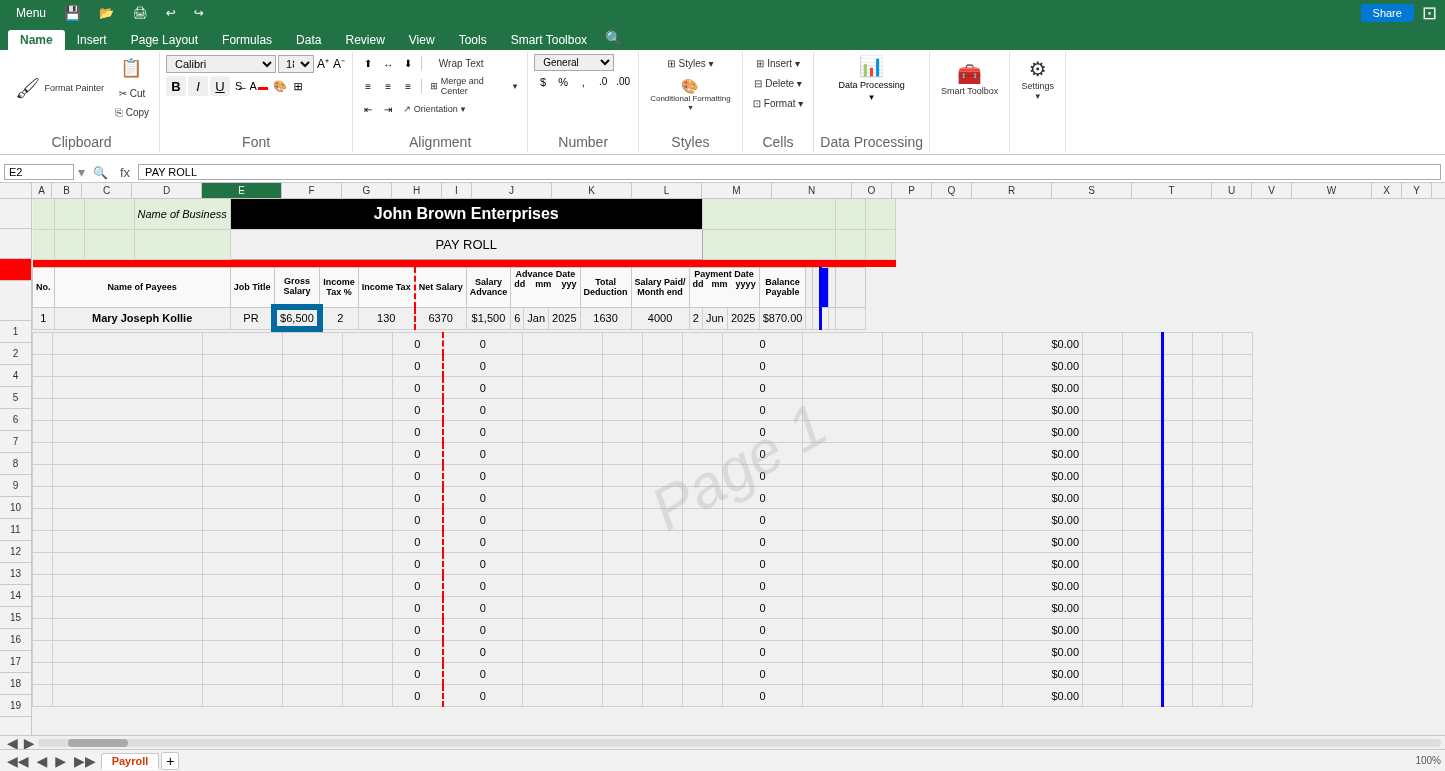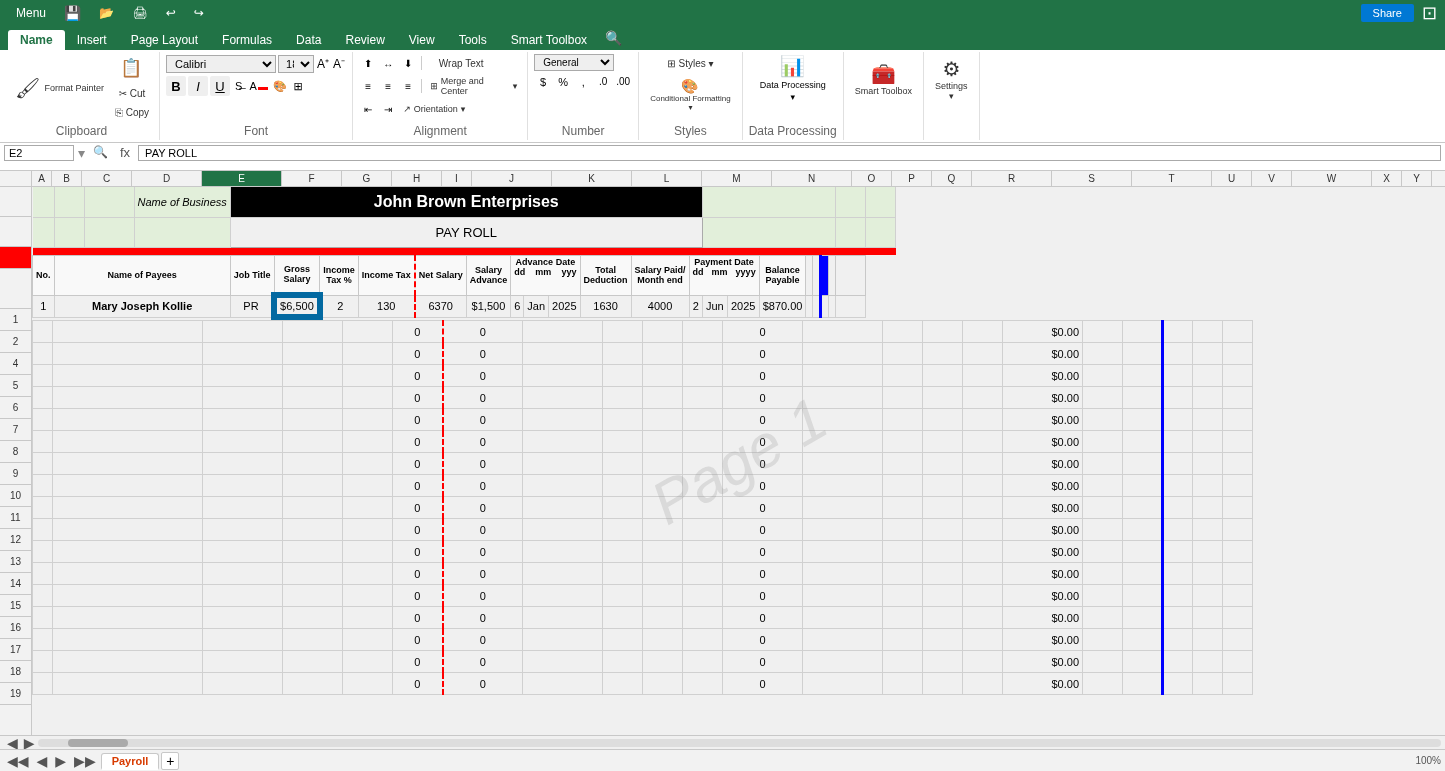--- a/index.html
+++ b/index.html
@@ -2,36 +2,36 @@
 <html><head>
   <meta charset="utf-8">
   <style>
     * { box-sizing: border-box; margin: 0; padding: 0; }
     body { font-family: 'Segoe UI', Arial, sans-serif; font-size: 12px; background: #f0f0f0; overflow: hidden; }
     .menu-item { color: white; font-size: 12px; padding: 2px 8px; cursor: pointer; border-radius: 2px; }
     .ribbon-tab { color: white; font-size: 12px; padding: 3px 12px; cursor: pointer; }
 
     #ribbon-content { background: white; border-bottom: 1px solid #c8c8c8; display: flex; align-items: stretch; padding: 2px 4px; min-height: 66px; }
     .ribbon-group { display: flex; flex-direction: column; align-items: center; justify-content: space-between; border-right: 1px solid #e0e0e0; padding: 2px 6px; min-width: fit-content; }
-    .ribbon-group-label { font-size: 12px; color: #666; margin-top: 2px; text-align: center; }
+    .ribbon-group-label { font-size: 14px; color: #666; margin-top: 12px; text-align: center; }
     .ribbon-group-content { display: flex; align-items: center; gap: 2px; flex: 1; }
     .ribbon-btn { display: flex; flex-direction: column; align-items: center; justify-content: center; padding: 2px 4px; cursor: pointer; border-radius: 2px; min-width: 32px; font-size: 10px; color: #333; border: 1px solid transparent; }
     .ribbon-btn-large { flex-direction: column; min-height: 50px; justify-content: center; }
     .ribbon-btn-small { flex-direction: row; gap: 3px; min-height: 18px; padding: 1px 3px; font-size: 10px; }
 
     
     .font-selector { border: 1px solid #aaa; padding: 1px 4px; font-size: 11px; width: 110px; cursor: pointer; }
     .font-size-selector { border: 1px solid #aaa; padding: 1px 3px; font-size: 11px; width: 36px; cursor: pointer; }
     .font-row { display: flex; align-items: center; gap: 2px; }
     .bold-btn { font-weight: bold; font-size: 13px; width: 20px; height: 20px; border: 1px solid transparent; cursor: pointer; text-align: center; border-radius: 2px; }
     .italic-btn { font-style: italic; font-size: 13px; width: 20px; height: 20px; border: 1px solid transparent; cursor: pointer; text-align: center; border-radius: 2px; }
     .underline-btn { text-decoration: underline; font-size: 13px; width: 20px; height: 20px; border: 1px solid transparent; cursor: pointer; text-align: center; border-radius: 2px; }
 
     
-    #formula-bar { display: flex; align-items: flex-start; background: white; border-bottom: 1px solid #c8c8c8; padding: 2px 4px; height: 28px; gap: 4px; }
+    #formula-bar { display: flex; align-items: flex-end; background: white; border-bottom: 1px solid #c8c8c8; padding: 2px 4px; height: 28px; gap: 4px; }
     #cell-ref { border: 1px solid #aaa; padding: 1px 4px; width: 60px; font-size: 11px; }
     #formula-input { border: 1px solid #aaa; flex: 1; padding: 1px 4px; font-size: 11px; }
     .col-header { border-right: 1px solid #c8c8c8; text-align: center; font-size: 10px; color: #333; padding: 2px 0; background: #f2f2f2; cursor: pointer; }
     .col-header.selected { background: #217346; color: white; }
     .row-number { height: 22px; min-height: 22px; border-bottom: 1px solid #c8c8c8; text-align: center; font-size: 10px; color: #333; display: flex; align-items: center; justify-content: center; cursor: pointer; }
     table { border-collapse: collapse; table-layout: fixed; }
     td { border-right: 1px solid #d0d0d0; border-bottom: 1px solid #d0d0d0; height: 22px; font-size: 11px; padding: 1px 3px; white-space: nowrap; overflow: hidden; vertical-align: middle; }
 
     
     #sheet-tabs { display: flex; align-items: center; background: #f2f2f2; border-top: 1px solid #c8c8c8; height: 22px; padding: 0 4px; gap: 2px; }
@@ -178,20 +178,28 @@
         <div class="ribbon-btn ribbon-btn-small" style="font-size:10px;">⊞ Styles ▾</div>
         <div class="ribbon-btn ribbon-btn-large" style="flex-direction:column; min-height:40px;">
           <div style="font-size:14px;">🎨</div>
           <div style="font-size:8px; text-align:center;">Conditional Formatting</div>
           <span style="font-size:8px;">▾</span>
         </div>
       </div>
       <div class="ribbon-group-label">Styles</div>
     </div>
 
+    <div class="ribbon-group">
+      <div style="display:flex; flex-direction:column; gap:2px;">
+        <div class="ribbon-btn ribbon-btn-small">⊞ Insert ▾</div>
+        <div class="ribbon-btn ribbon-btn-small">⊟ Delete ▾</div>
+        <div class="ribbon-btn ribbon-btn-small">⊡ Format ▾</div>
+      </div>
+      <div class="ribbon-group-label">Cells</div>
+    </div>
 
 
     <div class="ribbon-group">
       <div style="display:flex; flex-direction:column; align-items:center; gap:2px;">
         <div style="font-size:20px;">📊</div>
         <div style="font-size:9px; text-align:center;">Data Processing</div>
         <span style="font-size:9px;">▾</span>
       </div>
       <div class="ribbon-group-label">Data Processing</div>
     </div>

